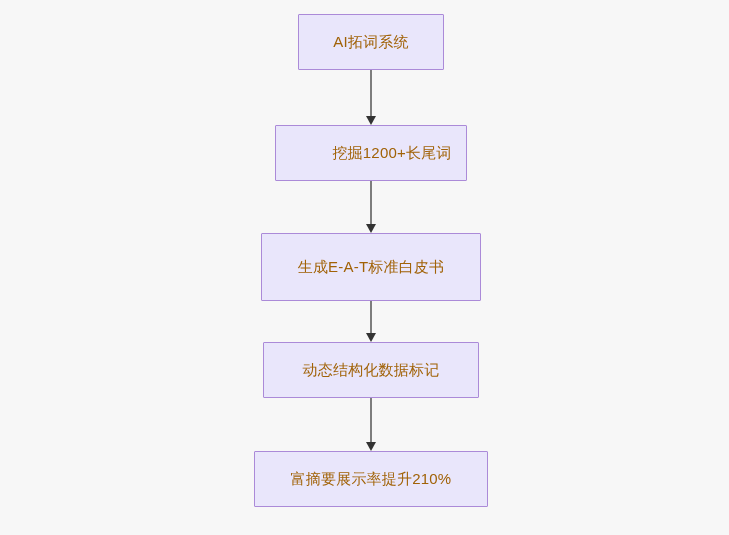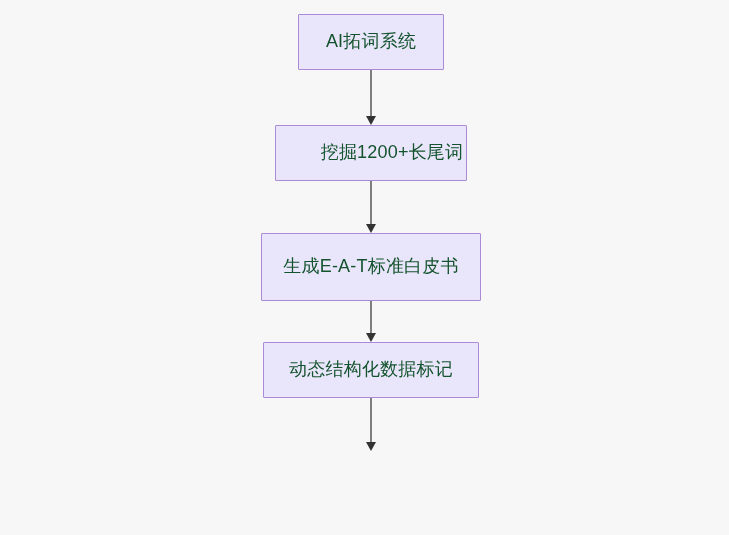--- a/index.html
+++ b/index.html
@@ -21,22 +21,22 @@
   }
   .flow-node {
     position: absolute;
     box-sizing: border-box;
     background: #e9e6fb;
     border: 1.5px solid #ab8ad8;
     border-radius: 1px;
     display: flex;
     align-items: center;
     justify-content: center;
-    color: #14532d;
-    font-size: 18px;
+    color: #a16207;
+    font-size: 15px;
     line-height: 1.2;
     letter-spacing: 0.2px;
     white-space: nowrap;
     text-align: center;
   }
   .flow-node-label {
     display: block;
   }
   .flow-edge {
     position: absolute;
@@ -96,14 +96,17 @@
   </div>
 
   <div class="flow-node" style="left:261px; top:233px; width:220px; height:68px;">
     <span class="flow-node-label">生成E-A-T标准白皮书</span>
   </div>
 
   <div class="flow-node" style="left:263px; top:342px; width:216px; height:56px;align-items:center;">
     <span class="flow-node-label">动态结构化数据标记</span>
   </div>
 
+  <div class="flow-node" style="left:254px; top:451px; width:234px; height:56px;">
+    <span class="flow-node-label">富摘要展示率提升210%</span>
+  </div>
 
 </div>
 
 </body></html>

